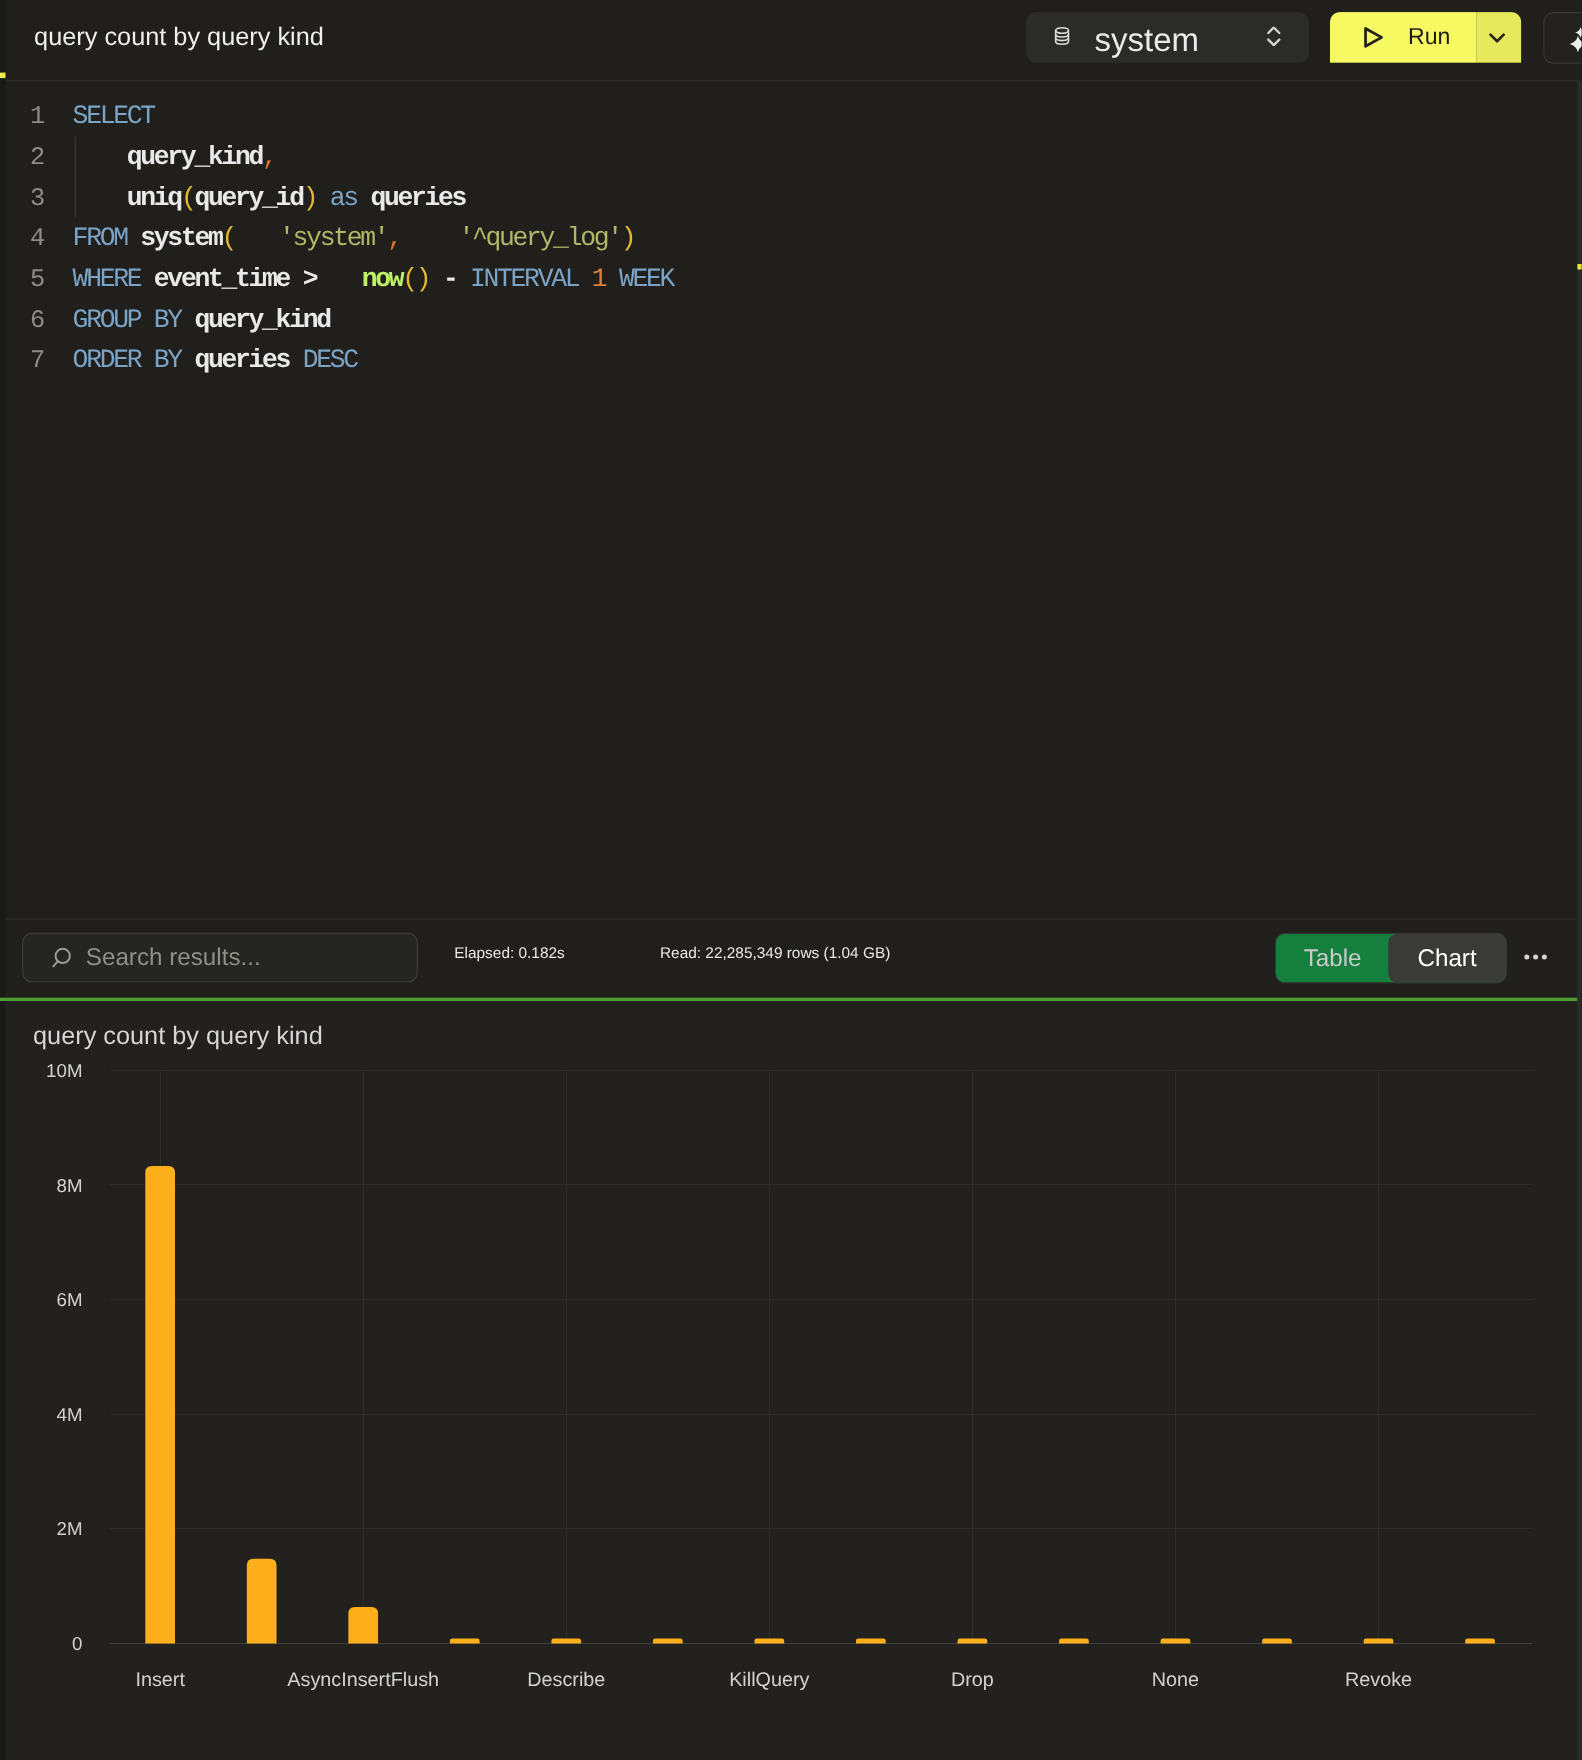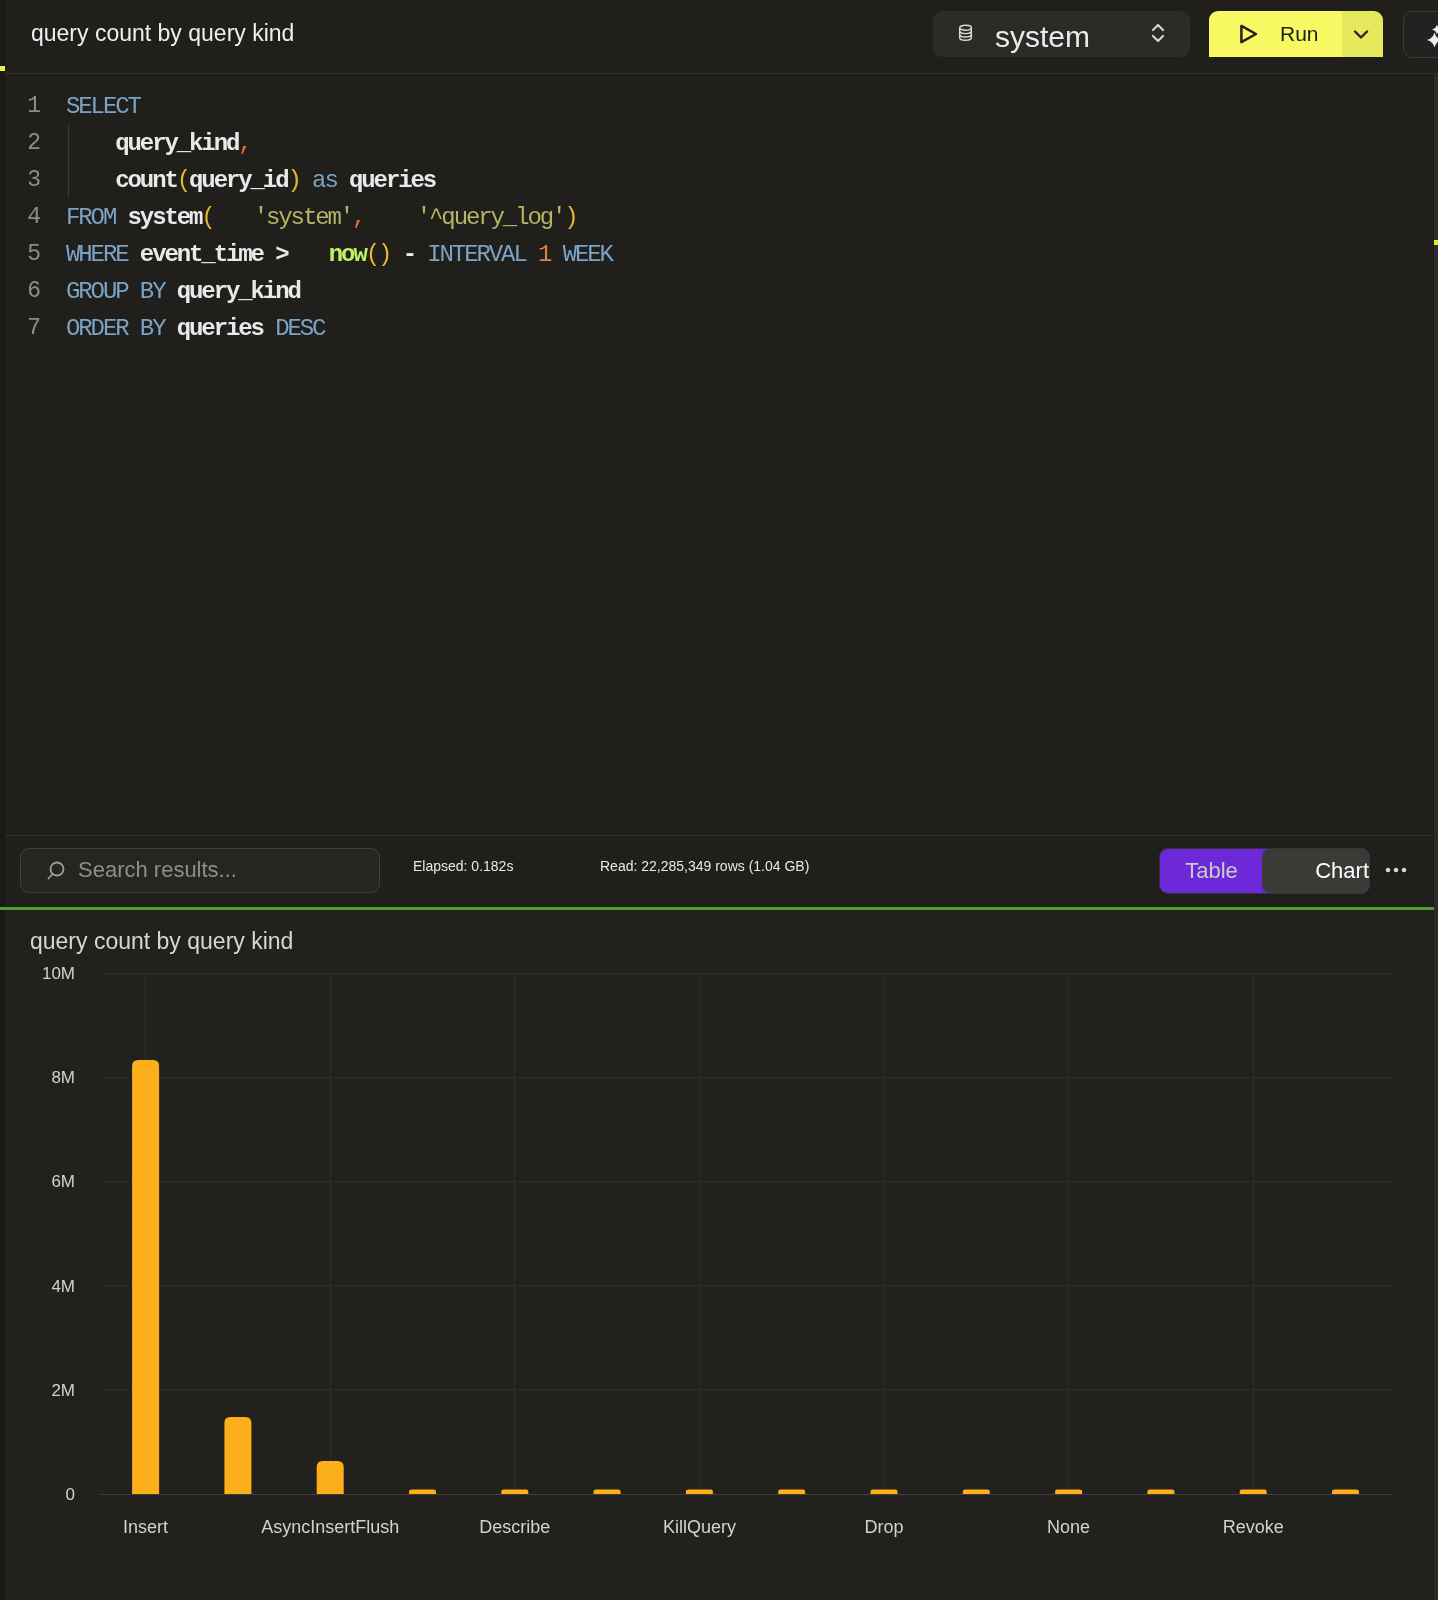--- a/index.html
+++ b/index.html
@@ -22,21 +22,21 @@
 .cm{color:#dd7134;}
 .pr{color:#e3b72f;}
 .st{color:#b0b765;margin-left:40px;}
 .fn{color:#bef264;font-weight:bold;margin-left:29px;}
 .nm{color:#dd8040;}
 .wo{color:#e9e9e9;font-weight:bold;}
 .guide{position:absolute;left:68px;top:124px;width:1px;height:74px;background:#3a3a38;}
 .search{position:absolute;left:20px;top:848px;width:360px;height:45px;box-sizing:border-box;background:#252521;border:1px solid #3e3e3a;border-radius:9px;}
 .phold{position:absolute;left:57px;top:8px;font-size:22px;color:#8f8f89;}
 .tbtext{position:absolute;top:858px;font-size:14px;color:#e8e8e8;}
-.toggle{position:absolute;left:1159px;top:848px;width:211px;height:46px;box-sizing:border-box;background:#6d28d9;border:1px solid #343431;border-radius:9px;}
+.toggle{position:absolute;left:1159px;top:848px;width:211px;height:46px;box-sizing:border-box;background:#15803d;border:1px solid #343431;border-radius:9px;}
 .tseg{position:absolute;top:0;height:44px;line-height:44px;text-align:center;font-size:22px;}
 .greenline{position:absolute;left:0;top:907px;width:1434px;height:3px;background:#4f9e31;}
 .chartpanel{position:absolute;left:5px;top:910px;width:1429px;height:690px;background:#22211e;}
 .rstrip{position:absolute;left:1434px;top:74px;width:4px;height:1526px;background:#2b2b29;}
 .rmark{position:absolute;left:1434px;top:240px;width:4px;height:5px;background:#e7e732;}
 </style></head>
 <body>
 <div class="chartpanel"></div>
 <div class="leftcol"></div>
 <div class="ytab"></div>
@@ -73,21 +73,21 @@
 <svg class="abs" style="left:1421px;top:16px" width="17" height="36" viewBox="0 0 17 36">
  <path d="M13.5 16.5 Q15 22.5 21 24 Q15 25.5 13.5 31.5 Q12 25.5 6 24 Q12 22.5 13.5 16.5 Z" fill="#ededed"></path>
  <path d="M16 8.5 Q17 12.5 21 13.5 Q17 14.5 16 18.5 Q15 14.5 11 13.5 Q15 12.5 16 8.5 Z" fill="#ededed"></path>
 </svg>
 
 <div class="lnum" style="top:88px">1</div>
 <div class="edline" style="top:88px"><span class="kw">SELECT</span></div>
 <div class="lnum" style="top:125px">2</div>
 <div class="edline" style="top:125px">    <span class="id">query_kind</span><span class="cm">,</span></div>
 <div class="lnum" style="top:162px">3</div>
-<div class="edline" style="top:162px">    <span class="id">count</span><span class="pr">(</span><span class="id">query_id</span><span class="pr">)</span> <span class="kw">as</span> <span class="id">queries</span></div>
+<div class="edline" style="top:162px">    <span class="id">uniq</span><span class="pr">(</span><span class="id">query_id</span><span class="pr">)</span> <span class="kw">as</span> <span class="id">queries</span></div>
 <div class="lnum" style="top:199px">4</div>
 <div class="edline" style="top:199px"><span class="kw">FROM</span> <span class="id">system</span><span class="pr">(</span><span class="st">'system'</span><span class="cm">,</span> <span class="st">'^query_log'</span><span class="pr">)</span></div>
 <div class="lnum" style="top:236px">5</div>
 <div class="edline" style="top:236px"><span class="kw">WHERE</span> <span class="id">event_time</span> <span class="wo">&gt;</span> <span class="fn">now</span><span class="pr">()</span> <span class="wo">-</span> <span class="kw">INTERVAL</span> <span class="nm">1</span> <span class="kw">WEEK</span></div>
 <div class="lnum" style="top:273px">6</div>
 <div class="edline" style="top:273px"><span class="kw">GROUP</span> <span class="kw">BY</span> <span class="id">query_kind</span></div>
 <div class="lnum" style="top:310px">7</div>
 <div class="edline" style="top:310px"><span class="kw">ORDER</span> <span class="kw">BY</span> <span class="id">queries</span> <span class="kw">DESC</span></div>
 <div class="guide"></div>
 
@@ -97,21 +97,21 @@
   <circle cx="12" cy="9" r="6.5" fill="none" stroke="#9c9c98" stroke-width="1.8"></circle>
   <line x1="7.5" y1="14" x2="3.5" y2="18.5" stroke="#9c9c98" stroke-width="1.8" stroke-linecap="round"></line>
  </svg>
  <div class="phold">Search results...</div>
 </div>
 <div class="tbtext" style="left:413px">Elapsed: 0.182s</div>
 <div class="tbtext" style="left:600px">Read: 22,285,349 rows (1.04 GB)</div>
 
 <div class="toggle">
  <div class="tseg" style="left:0;width:103px;color:#cacaca;">Table</div>
- <div class="tseg" style="left:102px;width:107px;background:#3a3a37;border-radius:8px;color:#ffffff;text-align:right;">Chart</div>
+ <div class="tseg" style="left:102px;width:107px;background:#3a3a37;border-radius:8px;color:#ffffff;">Chart</div>
 </div>
 <svg class="abs" style="left:1383px;top:866px" width="26" height="8" viewBox="0 0 26 8">
  <circle cx="5" cy="4" r="2.3" fill="#d4d4d4"></circle>
     <circle cx="13" cy="4" r="2.3" fill="#d4d4d4"></circle>
     <circle cx="21" cy="4" r="2.3" fill="#d4d4d4"></circle>
 </svg>
 
 <div class="greenline"></div>
 <svg class="abs" style="left:0;top:910px" width="1438" height="690" viewBox="0 0 1438 690">
 <text x="30" y="39" font-size="23" fill="#d6d6d6">query count by query kind</text>

